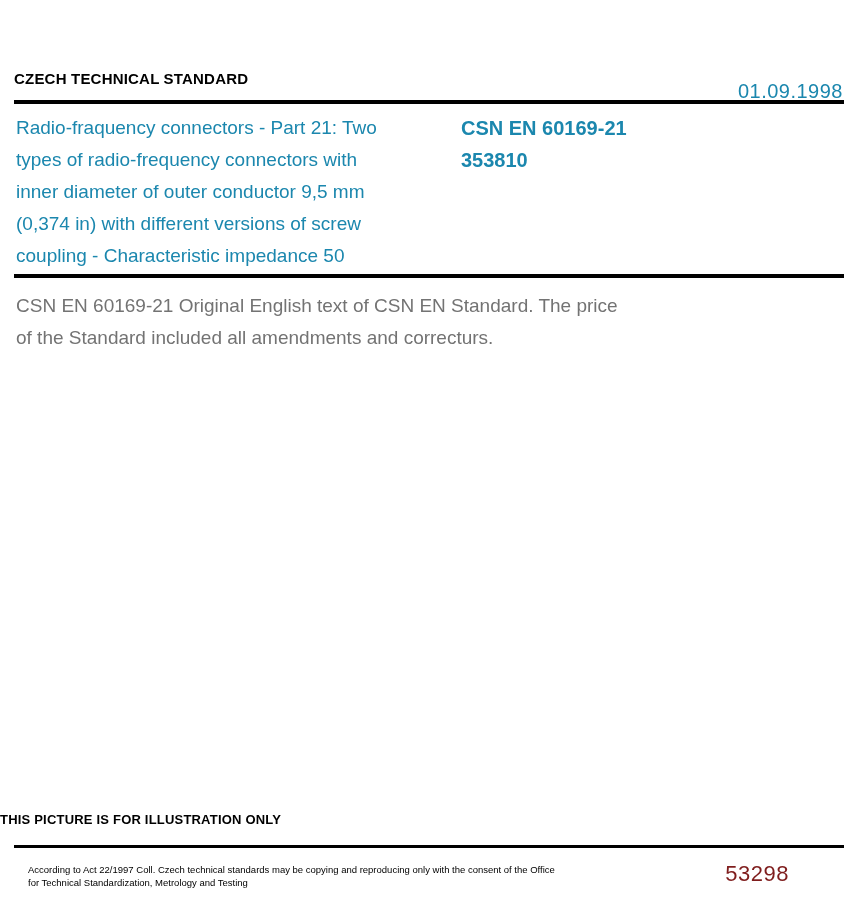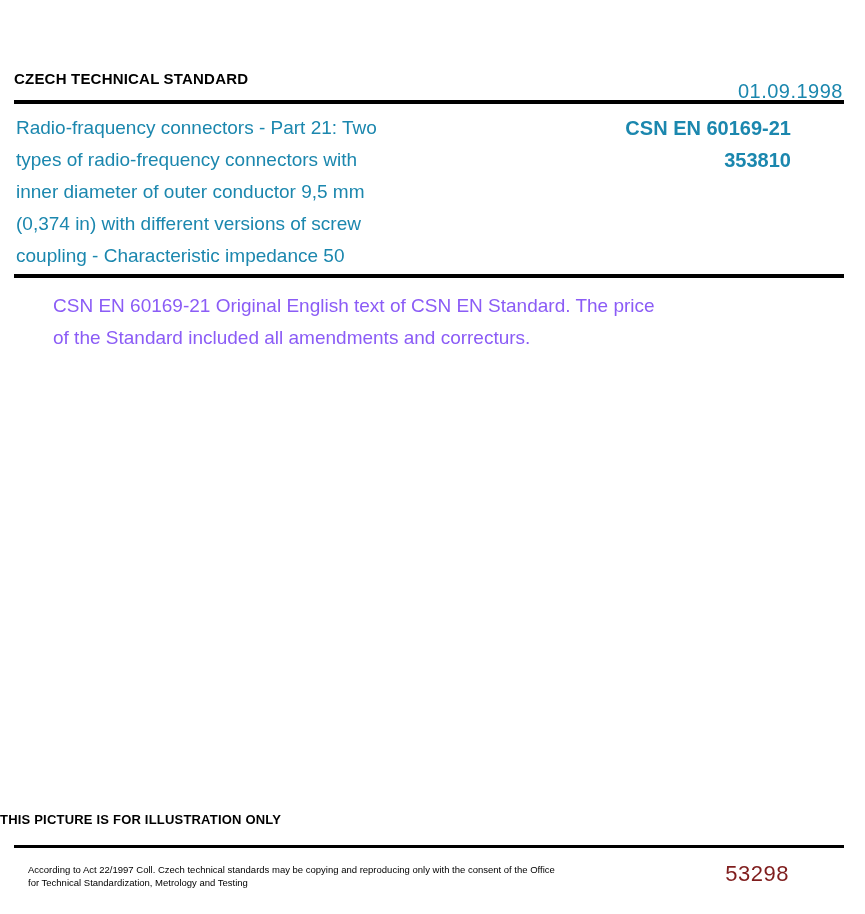--- a/index.html
+++ b/index.html
@@ -76,42 +76,40 @@
     color: #1b87ae;
     white-space: pre;
   }
 
   
   .desig-block {
     position: absolute;
     right: 20px;
     top: 112px;
     width: 330px;
-    text-align: right;
   }
   .desig-line {
     font-size: 20px;
     line-height: 32px;
     font-weight: bold;
     color: #1b87ae;
   }
 
   
   .abstract-block {
     position: absolute;
     left: 16px;
     top: 290px;
     width: 740px;
   }
   .abstract-line {
     font-size: 19px;
     line-height: 32px;
-    color: #8b5cf6;
+    color: #737373;
     white-space: pre;
-    margin-left: 37px;
   }
 
   
   .illustration-note {
     position: absolute;
     left: 0;
     top: 812px;
     width: 865px;
     font-size: 13px;
     font-weight: bold;

